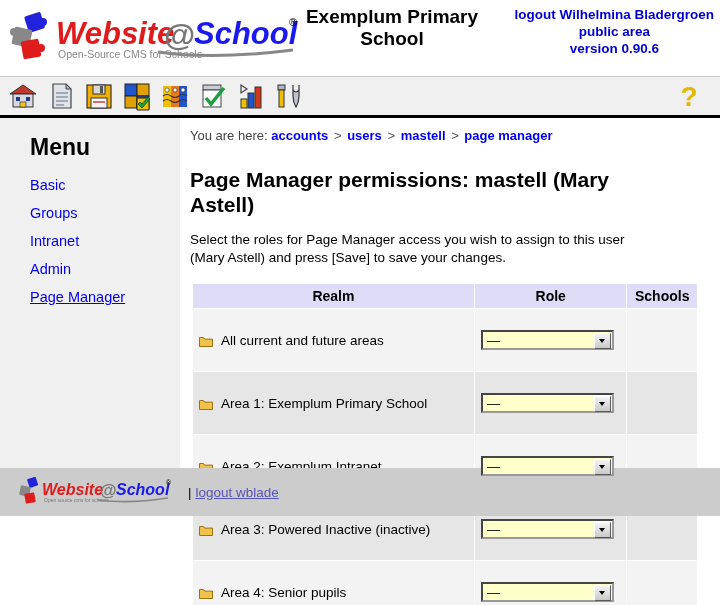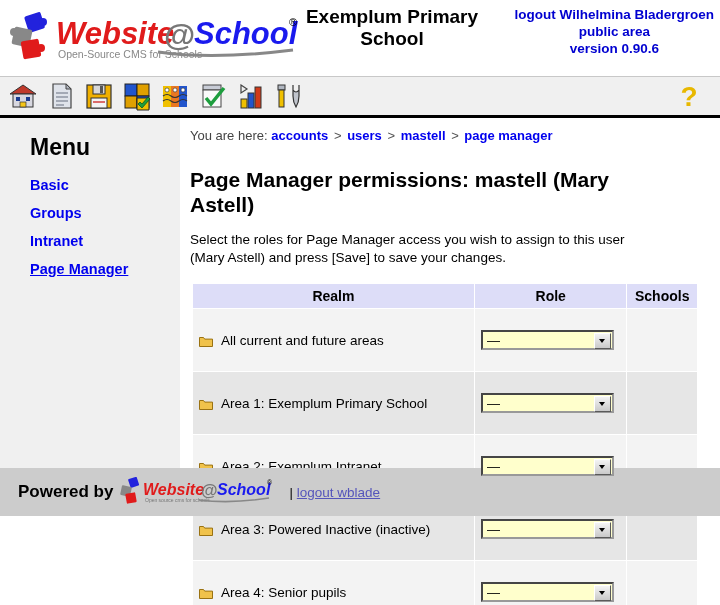--- a/index.html
+++ b/index.html
@@ -37,21 +37,21 @@
   
   .body{display:flex;flex:1 1 auto;min-height:0;background:#ffffff;}
   .sidebar{
     width:180px;background:#f0f0f0;flex:0 0 180px;
     padding:10px 0 0 0;box-sizing:border-box;
   }
   .menu-title{font-size:23px;font-weight:bold;padding:6px 0 16px 30px;color:#000;}
   .menu-list{list-style:none;margin:0;padding:0 0 0 30px;}
   .menu-list li{margin:0 0 12px 0;}
   .menu-list a{
-    color:#0000ee;font-weight:bold;font-size:14.5px;text-decoration:none;
+    color:#0000ee;font-weight:normal;font-size:14.5px;text-decoration:none;
   }
   .menu-list a.current{text-decoration:underline;}
 
   .content{flex:1 1 auto;background:#ffffff;padding:8px 10px 0 10px;box-sizing:border-box;min-width:0;}
 
   .breadcrumb{font-size:13px;color:#444;margin:2px 0 6px 0;}
   .breadcrumb a{color:#0000ee;font-weight:bold;text-decoration:none;}
   .breadcrumb .sep{color:#555;font-weight:normal;padding:0 2px;}
 
   h1.page-title{
@@ -240,20 +240,21 @@
   <div class="rule"></div>
 
   <div class="body">
 
     <div class="sidebar">
       <div class="menu-title">Menu</div>
       <ul class="menu-list">
         <li><a href="#">Basic</a></li>
         <li><a href="#">Groups</a></li>
         <li><a href="#">Intranet</a></li>
+        <li><a href="#">Admin</a></li>
         <li><a href="#" class="current">Page Manager</a></li>
       </ul>
     </div>
 
     <div class="content">
 
       <div class="breadcrumb">
         <span>You are here:</span>
         <a href="#">accounts</a>
         <span class="sep">&gt;</span>
@@ -392,21 +393,20 @@
             <circle cx="12.5" cy="2.5" r="1.6" fill="#e6b800"></circle>
           </svg>
           <span>Cancel</span>
         </button>
       </div>
 
     </div>
   </div>
 
   <div class="footer">
-    <span class="powered">Powered by</span>
     <svg class="footer-logo" width="160" height="30" viewBox="0 0 160 30">
       <g>
         <rect x="10" y="1" width="9" height="9" rx="1" fill="#2222dd" transform="rotate(-18 14 5)"></rect>
         <rect x="2" y="9" width="10" height="10" rx="1" fill="#888888" transform="rotate(12 7 14)"></rect>
         <rect x="7" y="16" width="10" height="10" rx="1" fill="#e01b1b" transform="rotate(-10 12 21)"></rect>
       </g>
       <text x="24" y="18" font-family="Liberation Sans, sans-serif" font-size="16" font-weight="bold" font-style="italic" fill="#e01b1b">Website</text>
       <text x="82" y="19" font-family="Liberation Sans, sans-serif" font-size="17" font-weight="bold" fill="#777777">@</text>
       <text x="98" y="18" font-family="Liberation Sans, sans-serif" font-size="16" font-weight="bold" font-style="italic" fill="#1a1aee">School</text>
       <text x="148" y="8" font-family="Liberation Sans, sans-serif" font-size="7" fill="#000">®</text>

